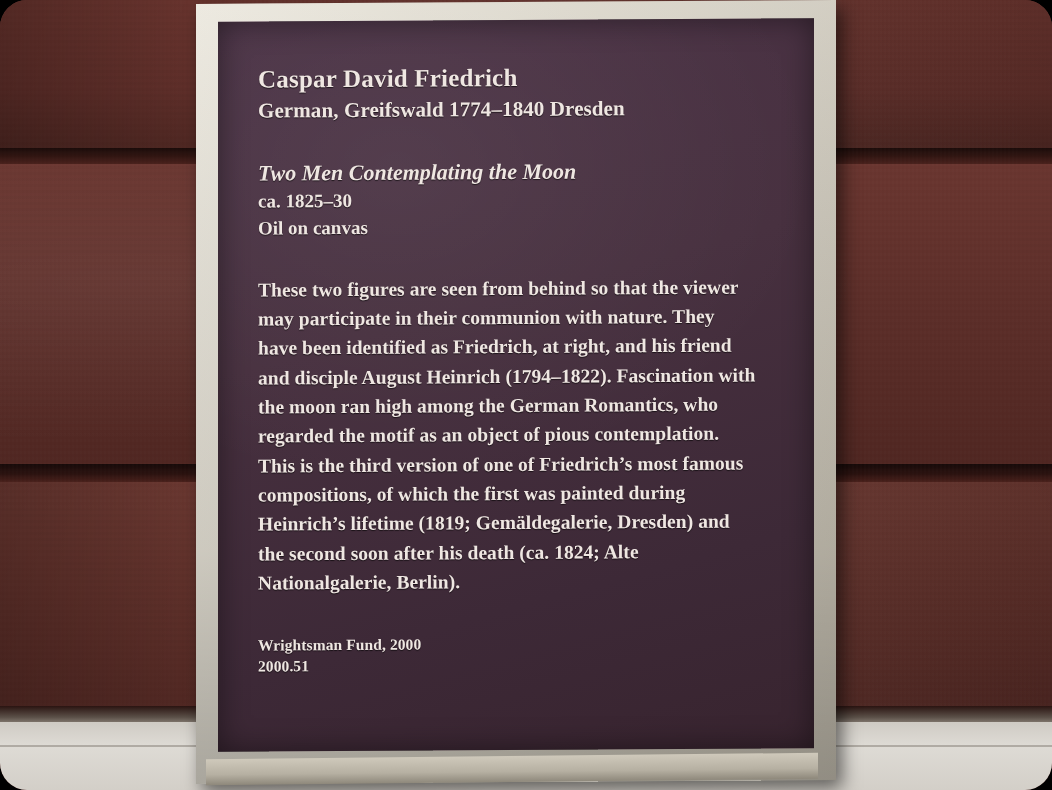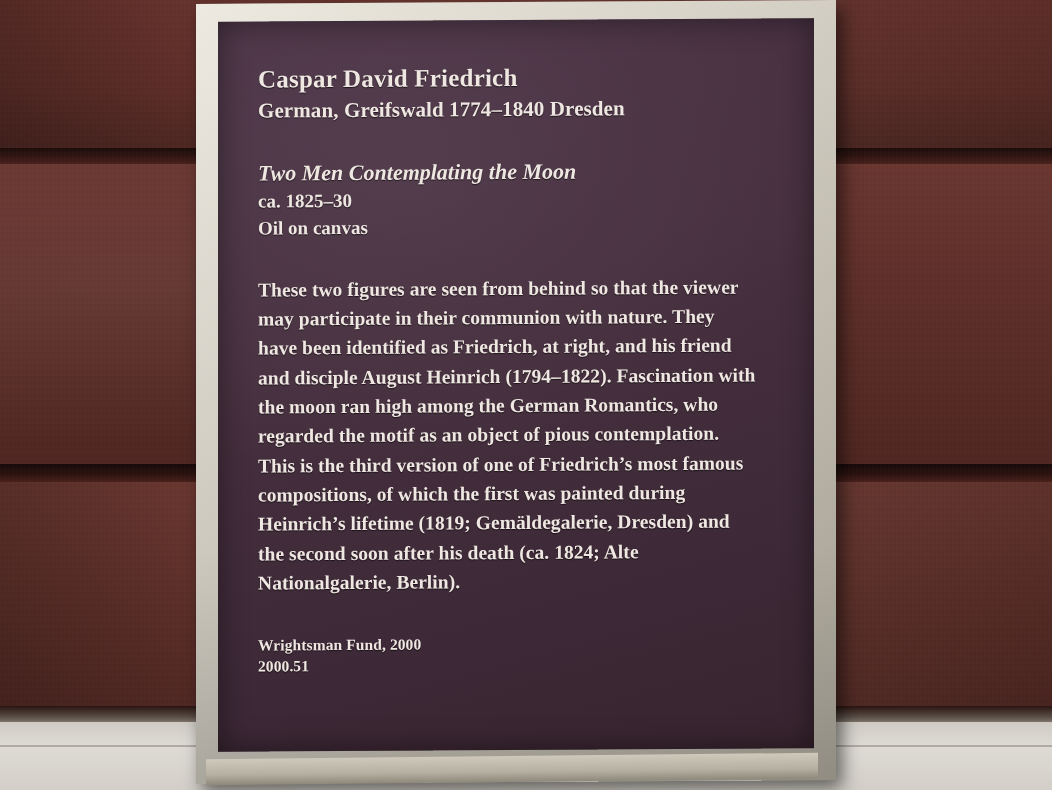--- a/index.html
+++ b/index.html
@@ -6,20 +6,21 @@
     margin: 0;
     padding: 0;
     background: #000;
   }
   #scene {
     position: relative;
     width: 1052px;
     height: 790px;
     overflow: hidden;
     font-family: "Liberation Serif", serif;
+    border-radius: 27px;
   }
 
   
   .wall {
     position: absolute;
     inset: 0;
     background: #5d2f2b;
   }
   .wall-upper {
     position: absolute;

